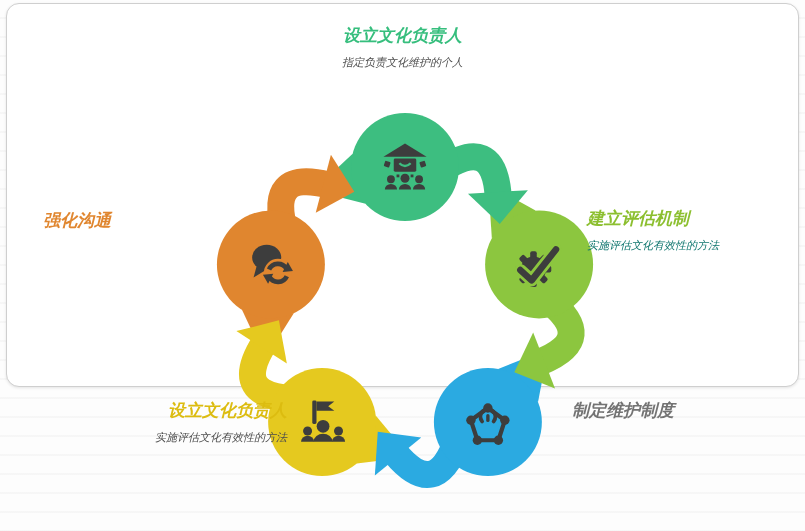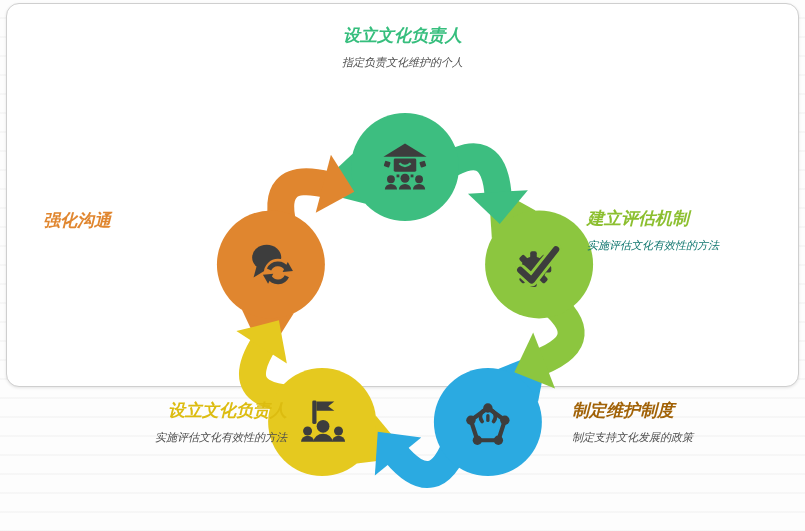--- a/index.html
+++ b/index.html
@@ -112,22 +112,21 @@
 
   <div class="step-block tb-0">
     <div class="step-title" style="color: rgb(54, 190, 125);">设立文化负责人</div>
     <div class="step-desc" style="color: rgb(77, 77, 77);">指定负责文化维护的个人</div>
   </div>
   <div class="step-block tb-1">
     <div class="step-title" style="color: rgb(140, 191, 47);">建立评估机制</div>
     <div class="step-desc" style="color: #0f766e;">实施评估文化有效性的方法</div>
   </div>
   <div class="step-block tb-2">
-    <div class="step-title" style="color: #a16207;">制定维护制度</div>
-    <div class="step-desc" style="color: rgb(77, 77, 77);">制定支持文化发展的政策</div>
+    <div class="step-title" style="color: #737373;">制定维护制度</div>
   </div>
   <div class="step-block tb-3">
     <div class="step-title" style="color: rgb(220, 188, 16);">设立文化负责人</div>
     <div class="step-desc" style="color: rgb(77, 77, 77);">实施评估文化有效性的方法</div>
   </div>
   <div class="step-block tb-4">
     <div class="step-title" style="color: rgb(224, 134, 47);">强化沟通</div>
   </div>
 </div>
 

